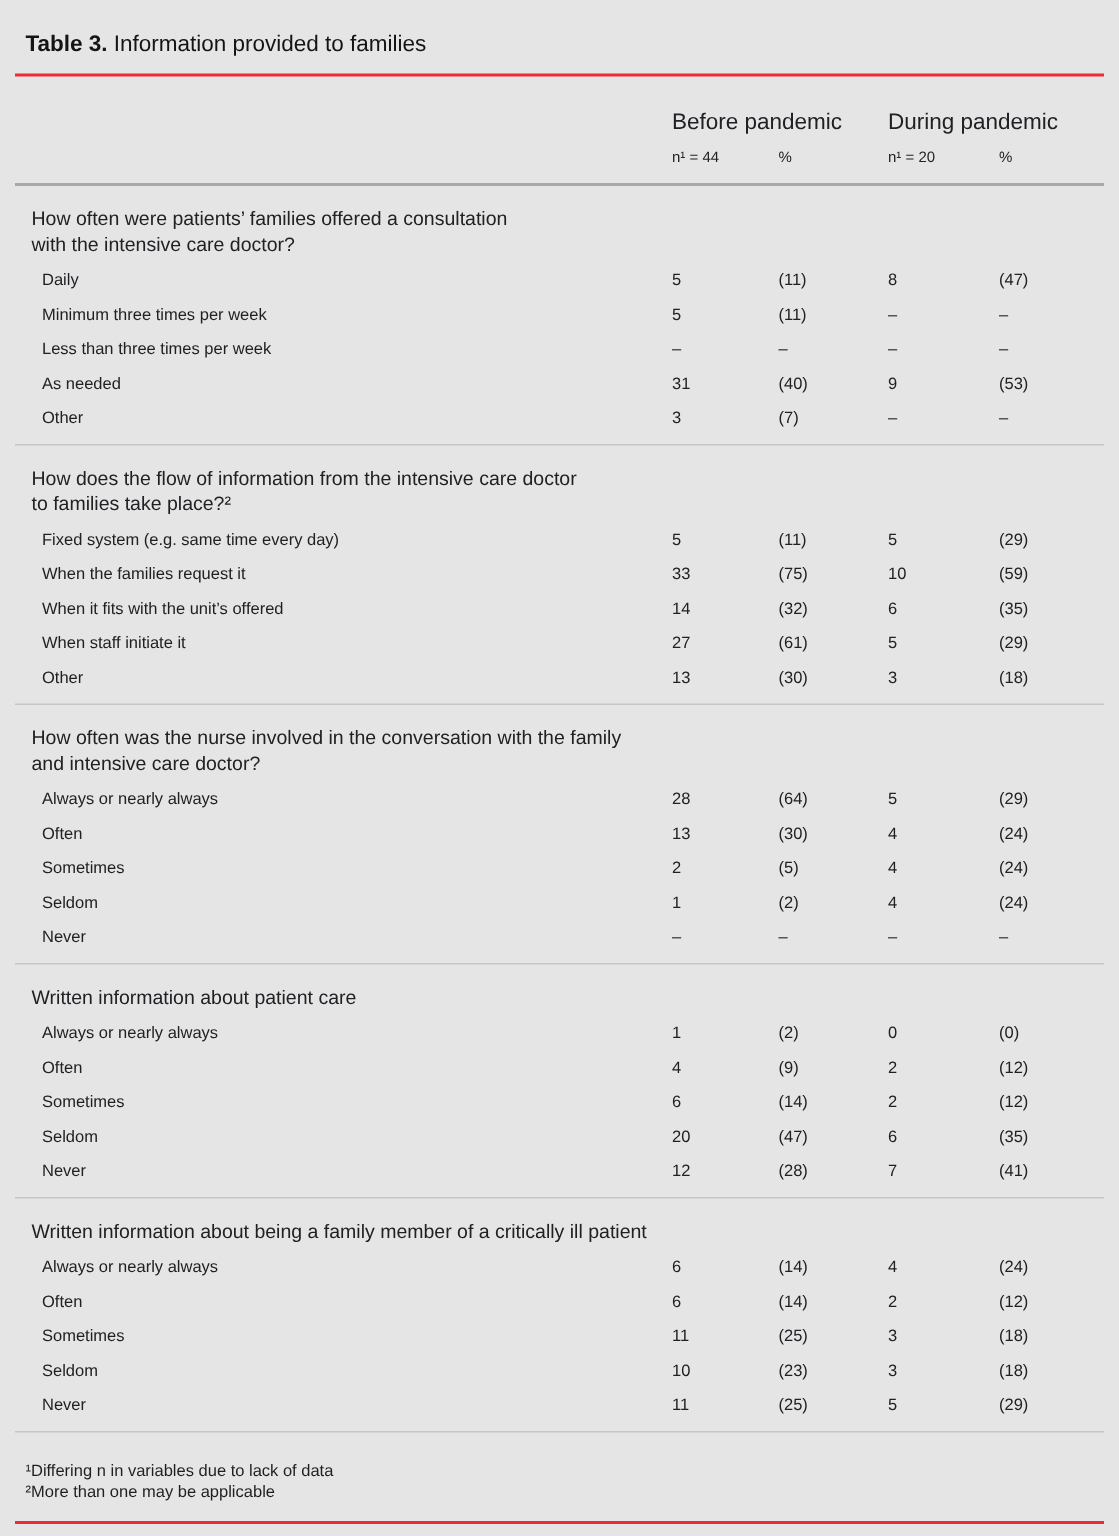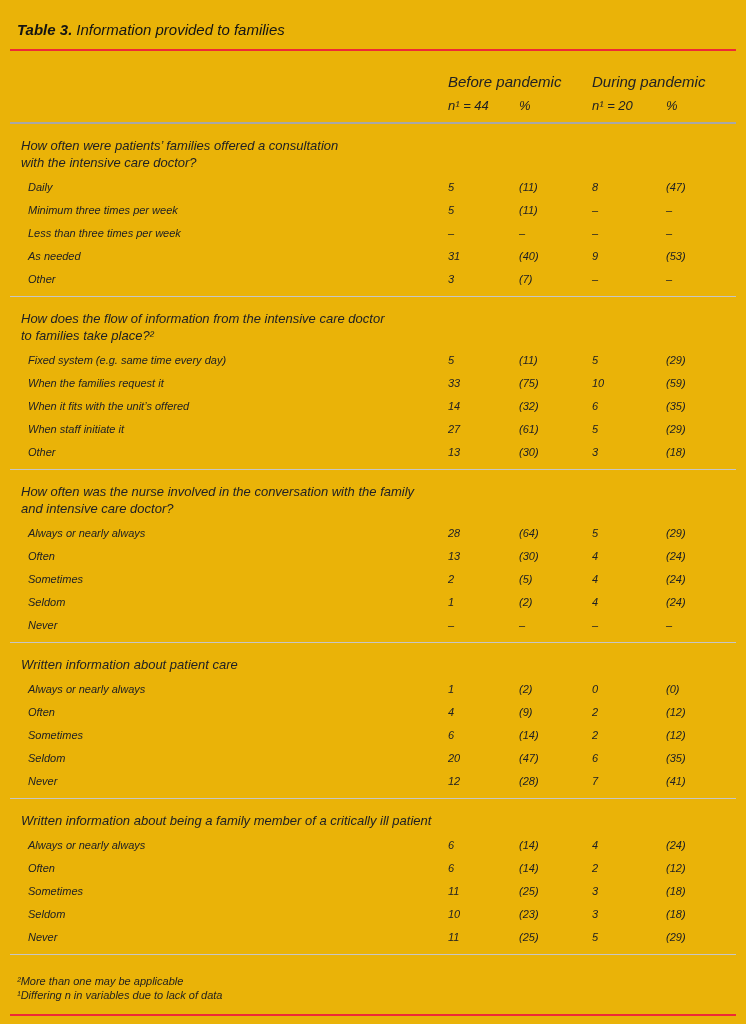--- a/index.html
+++ b/index.html
@@ -1,25 +1,24 @@
 <!DOCTYPE html>
 <html style="--accent: #ee2a36;"><head>
 <meta charset="utf-8">
 <style>
   html, body { margin: 0; padding: 0; background: #ffffff; }
   .page {
     width: 746px;
     height: 1024px;
-    background: #eab308;
+    background: #e5e5e5;
     position: relative;
     overflow: hidden;
     font-family: "Liberation Sans", sans-serif;
     color: #202124;
     box-sizing: border-box;
-    font-style: italic;
   }
   .title {
     padding: 21px 17px 0 17px;
     font-size: 15px;
     line-height: 17px;
     color: #141414;
   }
   .title .bold { font-weight: 700; }
   .title .caption { margin-left: 4px; }
   .rule-red {
@@ -35,21 +34,21 @@
     margin-top: 23px;
     font-size: 15px;
     line-height: 15px;
     color: #202124;
   }
   .col-sub-row {
     display: grid;
     grid-template-columns: 431px 71px 73px 74px 1fr;
     padding-left: 17px;
     margin-top: 9px;
-    font-size: 13px;
+    font-size: 10px;
     line-height: 15px;
     color: #202124;
   }
   .rule-dark {
     height: 2px;
     background: #a8a8a8;
     margin: 9px 10px 0 10px;
   }
   .section { padding-top: 13px; }
   .section-header {
@@ -313,19 +312,19 @@
           <div class="cell">11</div>
           <div class="cell">(25)</div>
           <div class="cell">5</div>
           <div class="cell">(29)</div>
         </div>
         <div class="sep"></div>
       </div>
     </div>
 
   <div class="footnotes" id="footnotes">
+      <div>¹Differing n in variables due to lack of data</div>
       <div>²More than one may be applicable</div>
-      <div>¹Differing n in variables due to lack of data</div>
     </div>
 
   <div class="rule-red bottom"></div>
 
 </div>
 
 </body></html>

